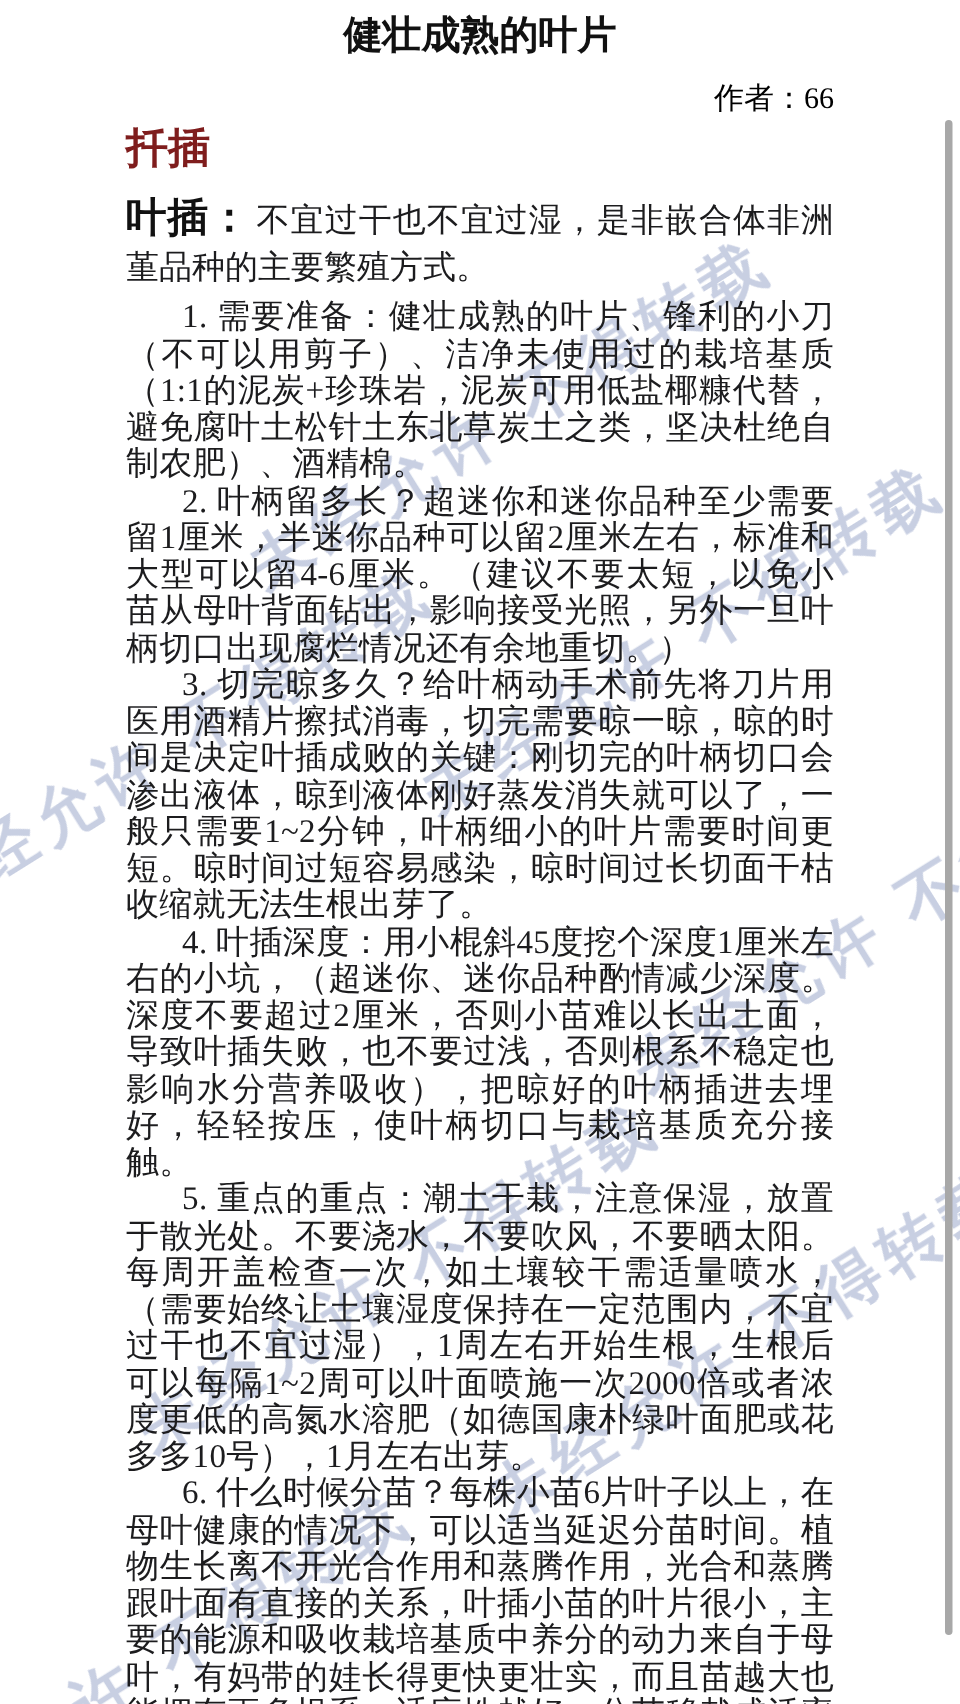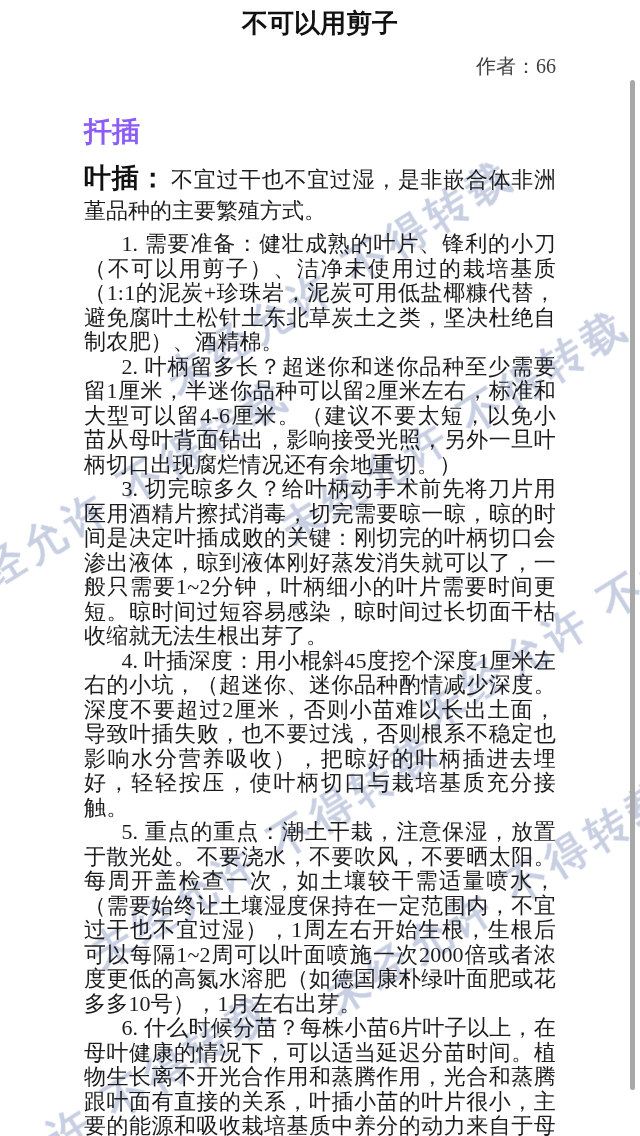--- a/index.html
+++ b/index.html
@@ -23,30 +23,30 @@
     font-size:26px;
     line-height:34px;
     color:#111;
   }
 
   .byline {
     margin-top:14px;
     text-align:right;
     font-size:20px;
     line-height:25px;
-    color:#404040;
+    color:#000000;
   }
 
   .section-heading {
-    margin:36px 0 0 0;
+    margin:3px 0 0 0;
     font-family:"Liberation Sans","DejaVu Sans",sans-serif;
     font-weight:bold;
     font-size:28px;
     line-height:34px;
-    color:#8b5cf6;
+    color:#7f1d1d;
   }
 
   .lead {
     margin:14px 0 6px 0;
     font-size:22px;
     line-height:31px;
     text-align:justify;
   }
   .lead-term {
     font-family:Liberation Serif, serif;
@@ -112,21 +112,21 @@
     <span class="wm wm-b">未经允许 不得转载</span>
     <span class="wm wm-c">未经允许 不得转载</span>
     <span class="wm wm-d">未经允许 不得转载</span>
     <span class="wm wm-e">未经允许 不得转载</span>
     <span class="wm wm-f">未经允许 不得转载</span>
     <span class="wm wm-g">未经允许 不得转载</span>
   </div>
 
   <div class="content">
 
-    <h1 class="page-title">不可以用剪子</h1>
+    <h1 class="page-title">健壮成熟的叶片</h1>
 
     <div class="byline">
       <div>作者：66</div>
     </div>
 
     <h2 class="section-heading">扦插</h2>
 
     <p class="lead"><span class="lead-term">叶插：</span><span>不宜过干也不宜过湿，是非嵌合体非洲堇品种的主要繁殖方式。</span></p>
 
     <p class="item">1. 需要准备：健壮成熟的叶片、锋利的小刀（不可以用剪子）、洁净未使用过的栽培基质（1:1的泥炭+珍珠岩，泥炭可用低盐椰糠代替，避免腐叶土松针土东北草炭土之类，坚决杜绝自制农肥）、酒精棉。</p>

